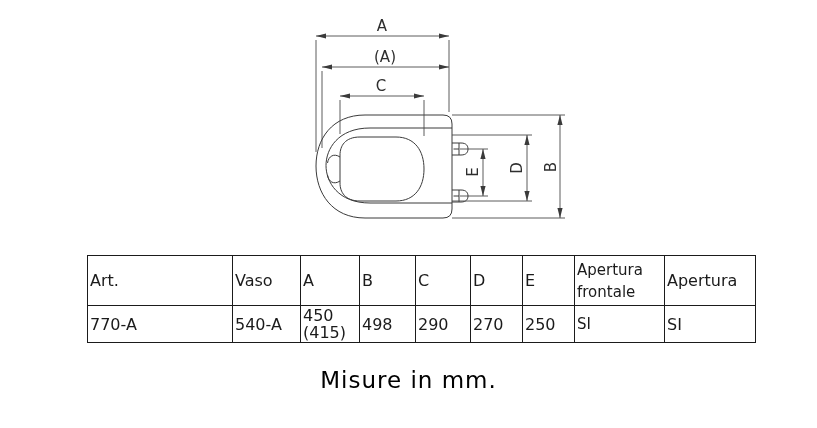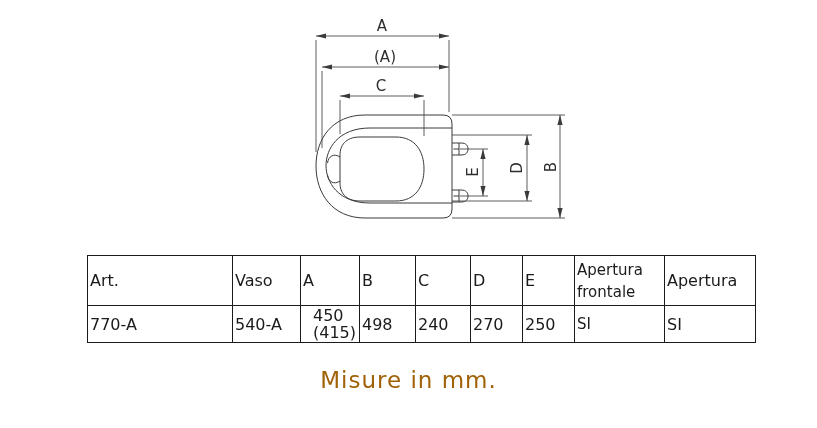--- a/index.html
+++ b/index.html
@@ -35,27 +35,27 @@
   table.spec tr.val td{height:36px;}
   td.c-art{width:140px;}
   td.c-vaso{width:63px;}
   td.c-a{width:54px;}
   td.c-b{width:51px;}
   td.c-c{width:50px;}
   td.c-d{width:47px;}
   td.c-e{width:47px;}
   td.c-ap{width:85px;font-size:15px;line-height:22px;}
   td.c-cop{width:86px;}
-  .twoline div{line-height:17px;margin-left:10px;}
+  .twoline div{line-height:17px;}
   
   .caption{
     position:absolute;left:0;top:367px;width:817px;
     text-align:center;
     font-size:23px;
-    color:#a16207;
+    color:#000000;
     letter-spacing:1px;
     font-weight:400;
   }
 </style>
 </head>
 <body>
 
 <div class="canvas">
 
   <svg class="dwg" width="817" height="252" viewBox="0 0 817 252">
@@ -148,21 +148,21 @@
       <td class="c-cop"><span>Apertura</span></td>
     </tr>
     <tr class="val">
       <td class="c-art"><span>770-A</span></td>
       <td class="c-vaso"><span>540-A</span></td>
       <td class="c-a twoline">
         <div><span>450</span></div>
         <div><span>(415)</span></div>
       </td>
       <td class="c-b"><span>498</span></td>
-      <td class="c-c"><span>240</span></td>
+      <td class="c-c"><span>290</span></td>
       <td class="c-d"><span>270</span></td>
       <td class="c-e"><span>250</span></td>
       <td class="c-ap"><span>SI</span></td>
       <td class="c-cop"><span>SI</span></td>
     </tr>
   </tbody>
     </table>
 
   <div class="caption">Misure in mm.</div>
 

